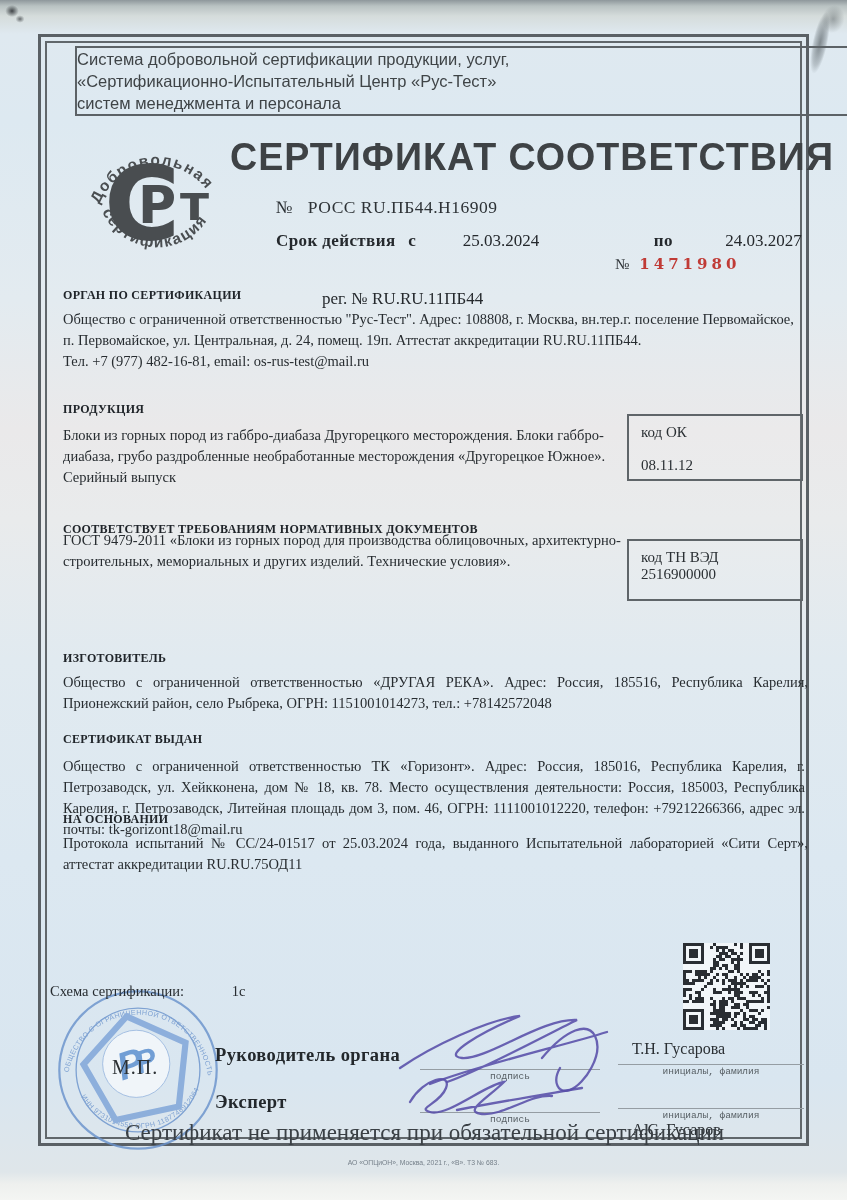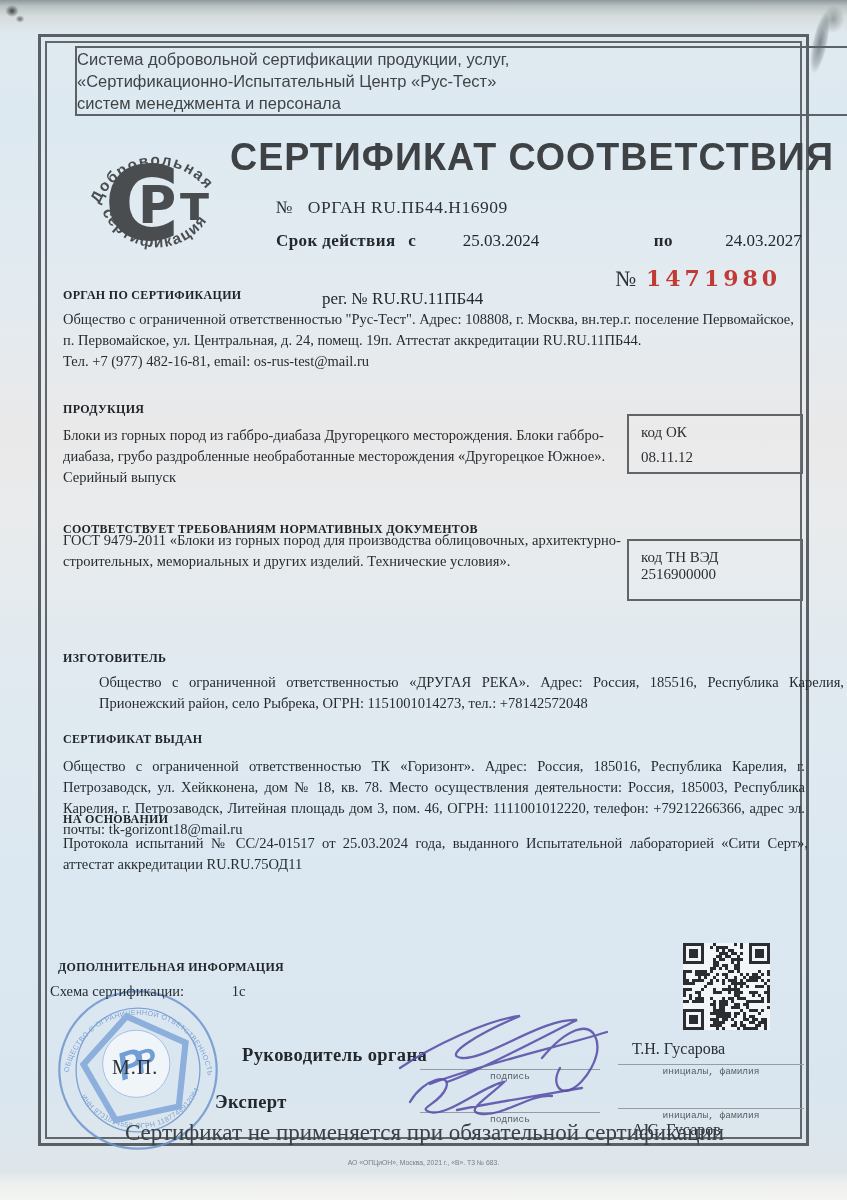--- a/index.html
+++ b/index.html
@@ -20,21 +20,21 @@
     font-family:"Liberation Sans", sans-serif; font-size:16.5px; line-height:22px; color:#3f4447; }
   
   .logo { left:78px; top:128px; width:156px; height:140px; }
   
   .main-title { left:230px; top:136px; width:566px; font-family:"Liberation Sans", sans-serif;
     font-weight:bold; font-size:38px; letter-spacing:1px; color:#3e4245; transform:scaleX(.99);
     transform-origin:left; white-space:nowrap; }
   .cert-no { left:276px; top:197px; font-size:17.5px; color:#2d3236; letter-spacing:.5px; }
   .validity { left:276px; top:231px; font-size:17px; color:#25292d; }
   .validity b { letter-spacing:.4px; }
-  .blank-no { left:615px; top:265px; font-size:22px; color:#2d3236; }
+  .blank-no { left:615px; top:255px; font-size:15px; color:#2d3236; }
   .blank-no .num { color:#c03b36; font-family:"DejaVu Serif", serif; font-weight:600;
     letter-spacing:4px; margin-left:10px; }
   
   .h { font-weight:bold; font-size:12px; color:#20252a; letter-spacing:.3px; white-space:nowrap; }
   .t { font-size:14.5px; line-height:21px; color:#272c30; }
   .just { text-align:justify; }
   .reg-no { left:322px; top:289px; font-size:17px; color:#25292d; }
   .code-box { left:627px; width:176px; border:2px solid #5f6569; font-size:15px; color:#2a2f33;
     padding:8px 10px 6px 12px; background:rgba(255,255,255,.06); }
   .code-box .val { display:block; }
@@ -95,21 +95,21 @@
         <text x="60" y="95" font-size="52">Р</text>
         <text x="102" y="92" font-size="50">т</text>
       </g>
     </svg>
   </div>
 
   <div class="abs main-title">СЕРТИФИКАТ СООТВЕТСТВИЯ</div>
 
   <div class="abs cert-no">
     <span>№</span>&nbsp;&nbsp;
-    <span>ОРГАН RU.ПБ44.Н16909</span>
+    <span>РОСС RU.ПБ44.Н16909</span>
   </div>
 
   <div class="abs validity">
     <b>Срок действия</b>&nbsp;&nbsp;
     <b>с</b>
     <span style="display:inline-block;width:38px;"></span>
     <span>25.03.2024</span>
     <span style="display:inline-block;width:106px;"></span>
     <b>по</b>
     <span style="display:inline-block;width:44px;"></span>
@@ -122,34 +122,34 @@
 
   <div class="abs h" style="left:63px;top:288px;">ОРГАН ПО СЕРТИФИКАЦИИ</div>
   <div class="abs reg-no">рег. № RU.RU.11ПБ44</div>
   <div class="abs t" style="left:63px;top:309px;width:745px;">
     <span>Общество с ограниченной ответственностью "Рус-Тест". Адрес: 108808, г. Москва, вн.тер.г. поселение Первомайское, п. Первомайское, ул. Центральная, д. 24, помещ. 19п. Аттестат аккредитации RU.RU.11ПБ44.</span><br>
     <span>Тел. +7 (977) 482-16-81, email: os-rus-test@mail.ru</span>
   </div>
 
   <div class="abs h" style="left:63px;top:402px;">ПРОДУКЦИЯ</div>
   <div class="abs t" style="left:63px;top:425px;width:552px;">Блоки из горных пород из габбро-диабаза Другорецкого месторождения. Блоки габбро-диабаза, грубо раздробленные необработанные месторождения «Другорецкое Южное». Серийный выпуск</div>
-  <div class="abs code-box" style="top:414px;height:60px;">
+  <div class="abs code-box" style="top:414px;height:67px;">
     <span class="val">код ОК</span>
-    <span class="val" style="margin-top:8px;">08.11.12</span>
+    <span class="val" style="margin-top:16px;">08.11.12</span>
   </div>
 
   <div class="abs h" style="left:63px;top:522px;">СООТВЕТСТВУЕТ ТРЕБОВАНИЯМ НОРМАТИВНЫХ ДОКУМЕНТОВ</div>
   <div class="abs t" style="left:63px;top:530px;width:560px;">ГОСТ 9479-2011 «Блоки из горных пород для производства облицовочных, архитектурно-строительных, мемориальных и других изделий. Технические условия».</div>
   <div class="abs code-box" style="top:539px;height:62px;">
     <span class="val">код ТН ВЭД</span>
     <span class="val">2516900000</span>
   </div>
 
   <div class="abs h" style="left:63px;top:651px;">ИЗГОТОВИТЕЛЬ</div>
-  <div class="abs t just" style="left:63px;top:672px;width:745px;margin-left:36px;">Общество с ограниченной ответственностью «ДРУГАЯ РЕКА». Адрес: Россия, 185516, Республика Карелия, Прионежский район, село Рыбрека, ОГРН: 1151001014273, тел.: +78142572048</div>
+  <div class="abs t just" style="left:63px;top:672px;width:745px;">Общество с ограниченной ответственностью «ДРУГАЯ РЕКА». Адрес: Россия, 185516, Республика Карелия, Прионежский район, село Рыбрека, ОГРН: 1151001014273, тел.: +78142572048</div>
 
   <div class="abs h" style="left:63px;top:732px;">СЕРТИФИКАТ ВЫДАН</div>
   <div class="abs t just" style="left:63px;top:756px;width:742px;">Общество с ограниченной ответственностью ТК «Горизонт». Адрес: Россия, 185016, Республика Карелия, г. Петрозаводск, ул. Хейкконена, дом № 18, кв. 78. Место осуществления деятельности: Россия, 185003, Республика Карелия, г. Петрозаводск, Литейная площадь дом 3, пом. 46, ОГРН: 1111001012220, телефон: +79212266366, адрес эл. почты: tk-gorizont18@mail.ru</div>
 
   <div class="abs h" style="left:63px;top:812px;">НА ОСНОВАНИИ</div>
   <div class="abs t just" style="left:63px;top:833px;width:745px;">Протокола испытаний № СС/24-01517 от 25.03.2024 года, выданного Испытательной лабораторией «Сити Серт», аттестат аккредитации RU.RU.75ОД11</div>
 
   <div class="abs stamp">
     <svg width="168" height="168" viewBox="0 0 190 190">
       <defs>
@@ -166,21 +166,20 @@
       </text>
       <polygon points="95,33 154,76 131.5,145 58.5,145 36,76" fill="none" stroke="#7da3d8" stroke-width="7" transform="rotate(-12 95 95)"></polygon>
       <circle cx="93" cy="88" r="38" fill="rgba(248,251,253,.9)" stroke="#8fb0dc" stroke-width="1"></circle>
       <g fill="#5b8fd0" font-family="Liberation Sans, sans-serif" font-weight="bold" font-style="italic">
         <text x="72" y="104" font-size="44" transform="rotate(-18 84 90)">Р</text>
         <text x="92" y="98" font-size="36" transform="rotate(-18 100 86)">Р</text>
       </g>
     </svg>
   </div>
 
-  <div class="abs h" style="left:58px;top:960px;">ДОПОЛНИТЕЛЬНАЯ ИНФОРМАЦИЯ</div>
   <div class="abs t" style="left:50px;top:981px;">
     <span>Схема сертификации:</span>
     <span style="margin-left:44px;">1с</span>
   </div>
 
   <div class="abs qr"><svg width="87" height="87" viewBox="0 0 87 87" fill="#2a2e33">
         <rect x="30" y="0" width="3" height="3"></rect>
         <rect x="51" y="0" width="3" height="3"></rect>
         <rect x="57" y="0" width="3" height="3"></rect>
         <rect x="27" y="3" width="3" height="3"></rect>
@@ -468,21 +467,21 @@
         <rect x="66" y="0" width="21" height="21"></rect>
         <rect fill="#f2f6f9" x="69" y="3" width="15" height="15"></rect>
         <rect x="72" y="6" width="9" height="9"></rect>
         <rect x="0" y="66" width="21" height="21"></rect>
         <rect fill="#f2f6f9" x="3" y="69" width="15" height="15"></rect>
         <rect x="6" y="72" width="9" height="9"></rect>
       </svg></div>
 
   <div class="abs mp">М.П.</div>
 
-  <div class="abs role" style="left:215px;top:1045px;padding-left:27px;">Руководитель органа</div>
+  <div class="abs role" style="left:215px;top:1045px;">Руководитель органа</div>
   <div class="abs sig-line" style="left:420px;top:1069px;width:180px;"></div>
   <div class="abs cap" style="left:420px;top:1071px;width:180px;">подпись</div>
   <div class="abs person" style="left:632px;top:1040px;">Т.Н. Гусарова</div>
   <div class="abs sig-line" style="left:618px;top:1064px;width:186px;"></div>
   <div class="abs cap" style="left:618px;top:1066px;width:186px;">инициалы, фамилия</div>
 
   <div class="abs role" style="left:215px;top:1092px;">Эксперт</div>
   <div class="abs sig-line" style="left:420px;top:1112px;width:180px;"></div>
   <div class="abs cap" style="left:420px;top:1114px;width:180px;">подпись</div>
   <div class="abs person" style="left:632px;top:1121px;">А.С. Гусаров</div>

